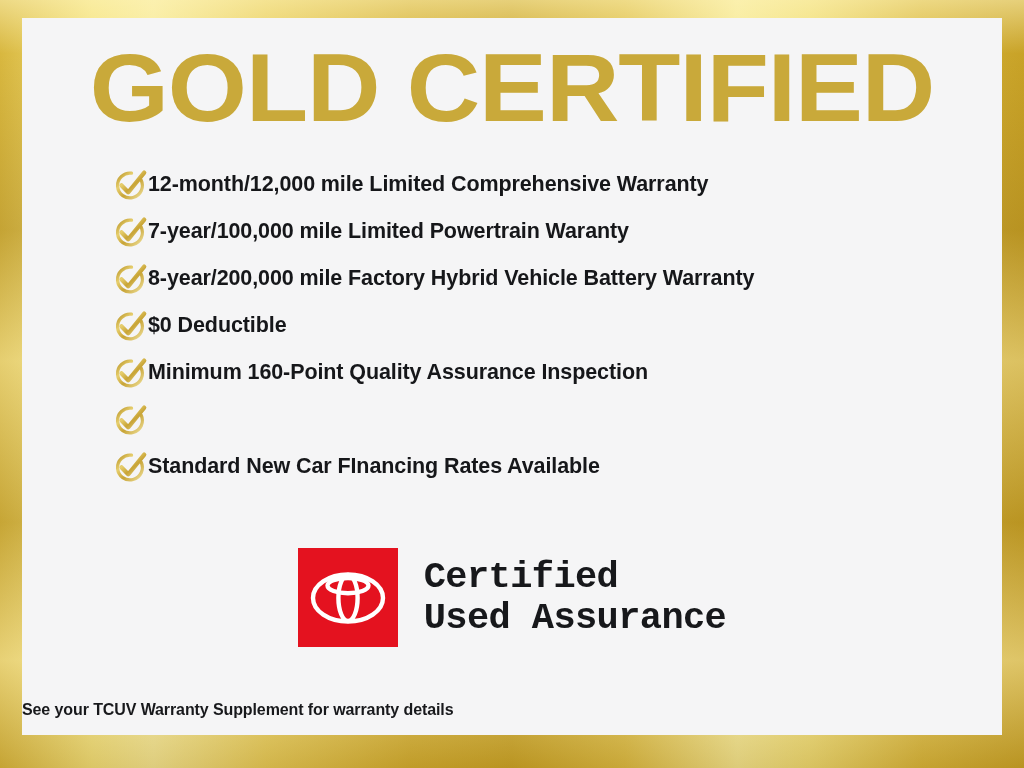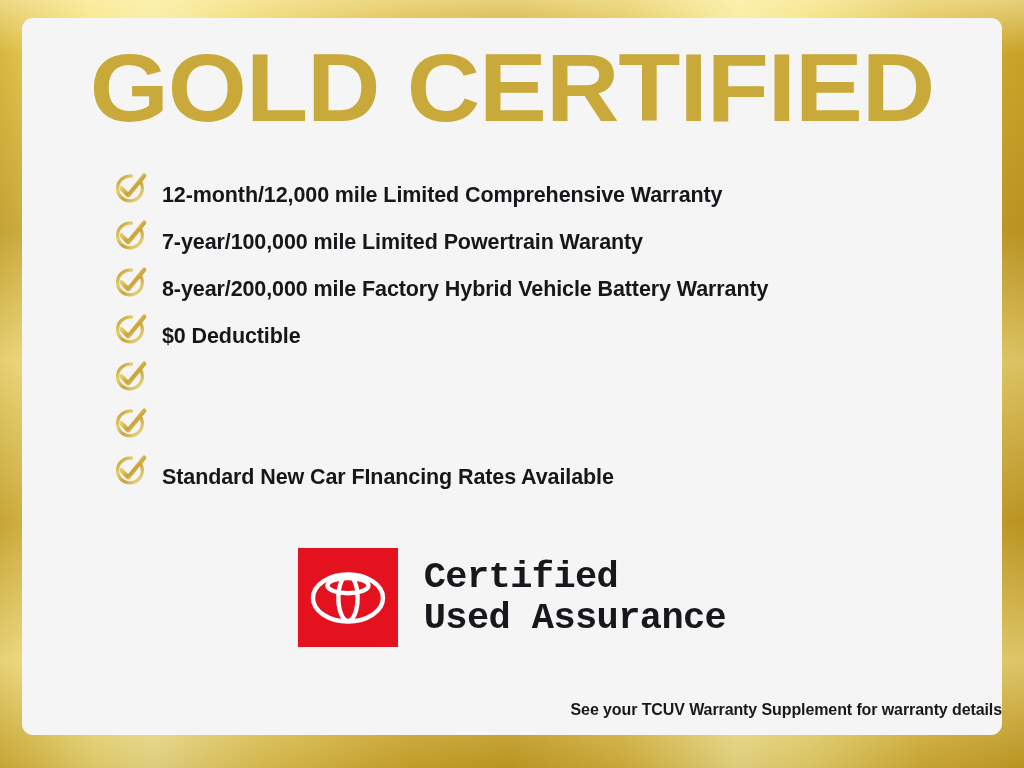--- a/index.html
+++ b/index.html
@@ -54,21 +54,20 @@
   
   #panel {
     position: absolute;
     left: 22px;
     top: 18px;
     right: 22px;
     bottom: 33px;
     background: #f5f5f6;
     z-index: 2;
     overflow: hidden;
-    border-radius: 11px;
   }
 
   
   #title {
     position: absolute;
     left: 0;
     right: 0;
     top: 22px;
     text-align: center;
     font-family: "Liberation Sans", sans-serif;
@@ -84,23 +83,22 @@
 
   
   #features {
     position: absolute;
     left: 72px;
     top: 142px;
     right: 20px;
   }
   .feature {
     display: flex;
-    align-items: flex-end;
+    align-items: center;
     height: 47px;
-    gap: 14px;
   }
   .check-wrap {
     width: 54px;
     min-width: 54px;
     height: 40px;
     position: relative;
     display: block;
   }
   .check-svg {
     position: absolute;
@@ -156,21 +154,21 @@
     color: #17181b;
     letter-spacing: -0.6px;
   }
 
   
   #footnote {
     position: absolute;
     left: 0;
     right: 0;
     top: 683px;
-    text-align: right;
+    text-align: left;
     font-family: "Liberation Sans", sans-serif;
     font-weight: bold;
     font-size: 16px;
     color: #18191c;
     letter-spacing: -0.1px;
   }
 </style>
 </head>
 <body>
 
@@ -230,20 +228,21 @@
         <span class="feature-text">$0 Deductible</span>
       </div>
 
       <div class="feature">
         <span class="check-wrap">
           <svg class="check-svg" viewBox="0 0 40 38" xmlns="http://www.w3.org/2000/svg">
             <path d="M21.5 7.2 A12.4 12.4 0 1 0 31.2 14.2" fill="none" stroke="url(#gg1)" stroke-width="3.3" stroke-linecap="round"></path>
             <path d="M11.6 19.4 L18.2 26.3 L34.2 6.6" fill="none" stroke="url(#gg1)" stroke-width="4.3" stroke-linecap="round" stroke-linejoin="round"></path>
           </svg>
         </span>
+        <span class="feature-text">Minimum 160-Point Quality Assurance Inspection</span>
       </div>
 
       <div class="feature">
         <span class="check-wrap">
           <svg class="check-svg" viewBox="0 0 40 38" xmlns="http://www.w3.org/2000/svg">
             <path d="M21.5 7.2 A12.4 12.4 0 1 0 31.2 14.2" fill="none" stroke="url(#gg1)" stroke-width="3.3" stroke-linecap="round"></path>
             <path d="M11.6 19.4 L18.2 26.3 L34.2 6.6" fill="none" stroke="url(#gg1)" stroke-width="4.3" stroke-linecap="round" stroke-linejoin="round"></path>
           </svg>
         </span>
       </div>

